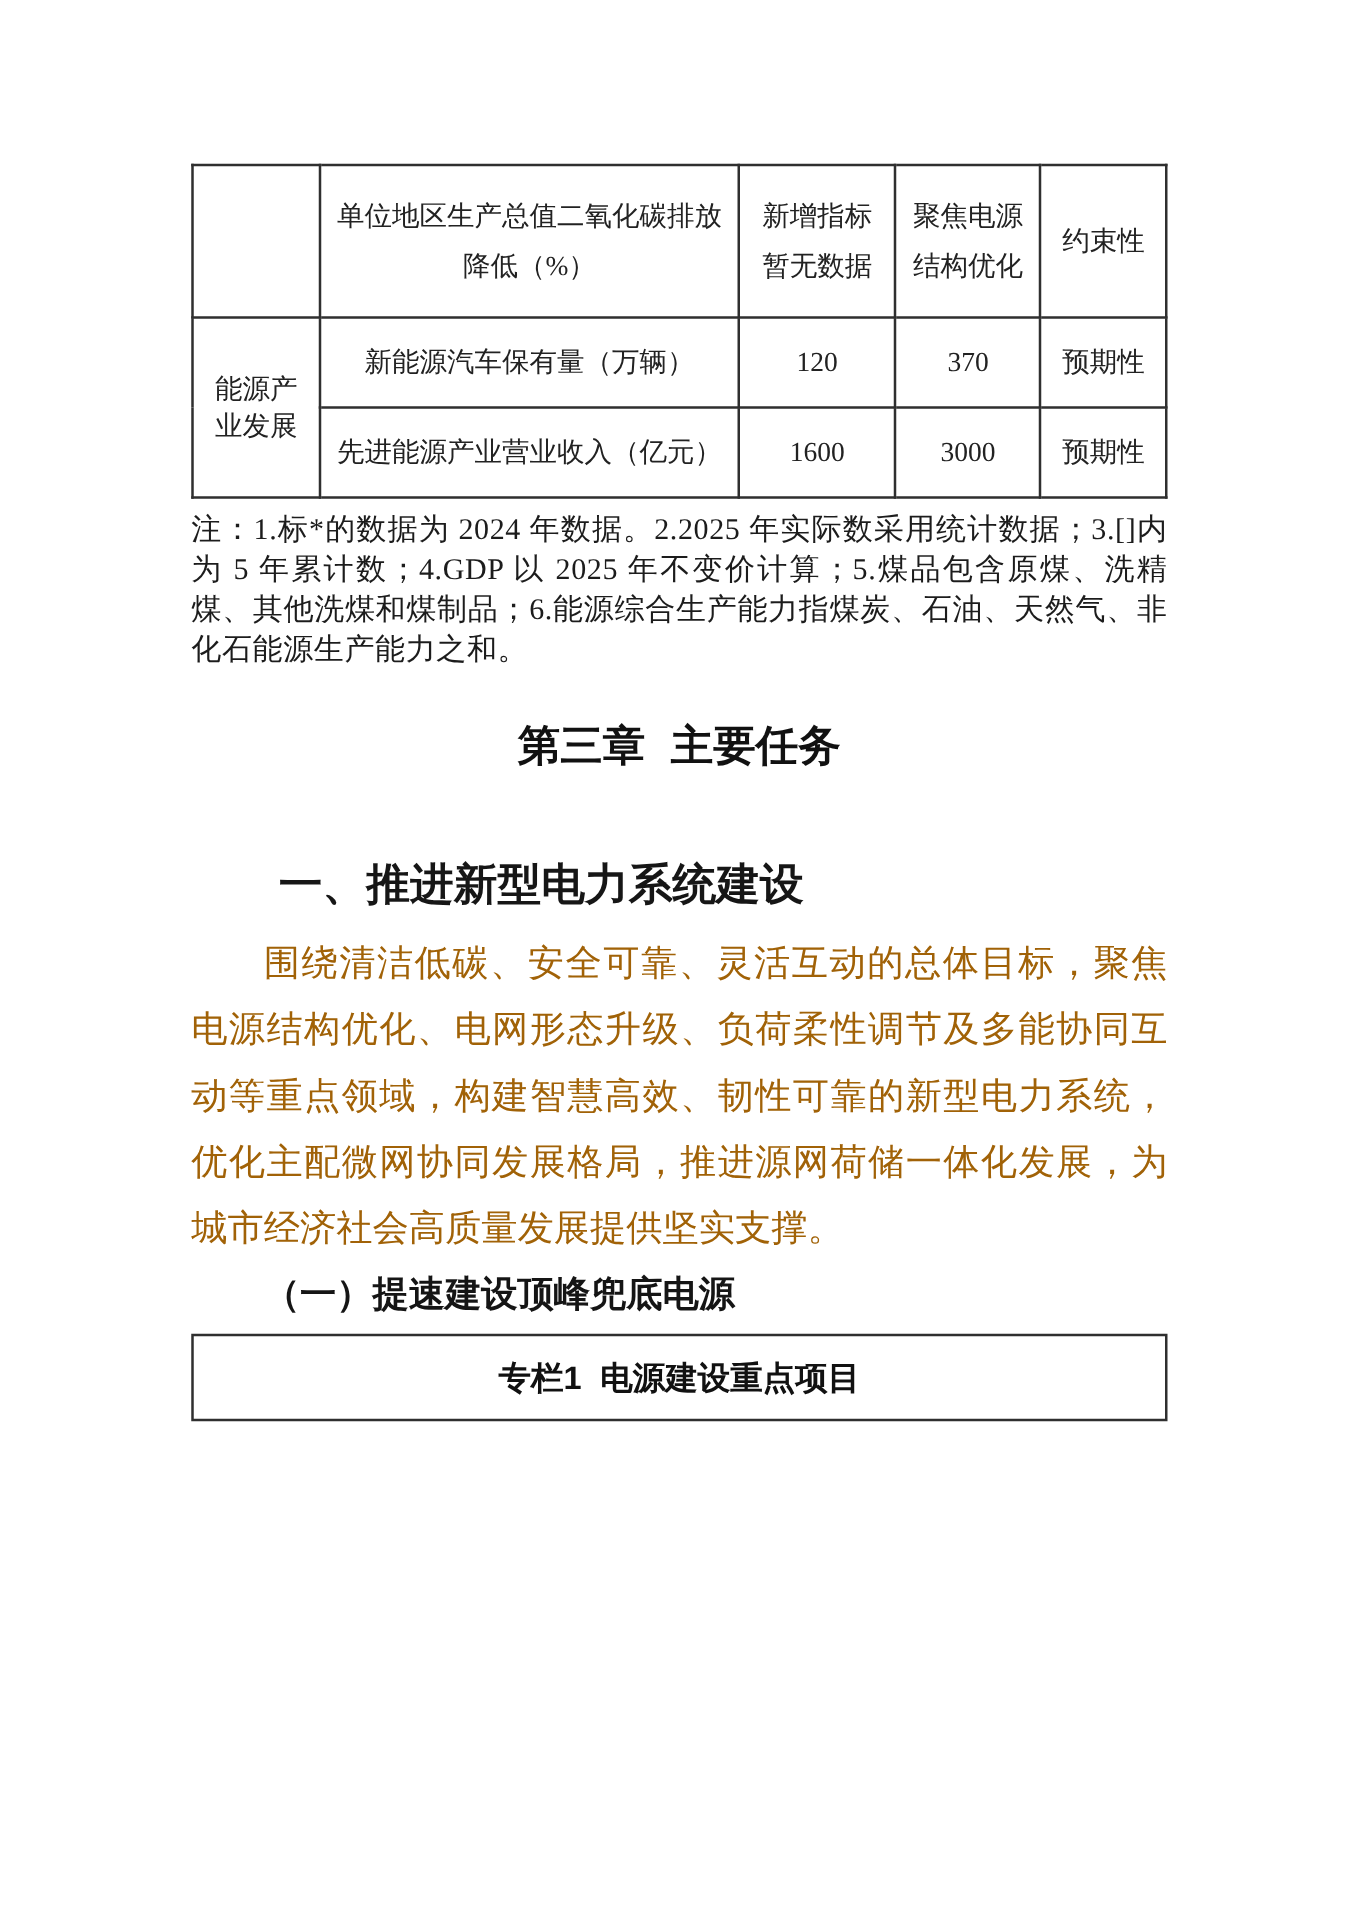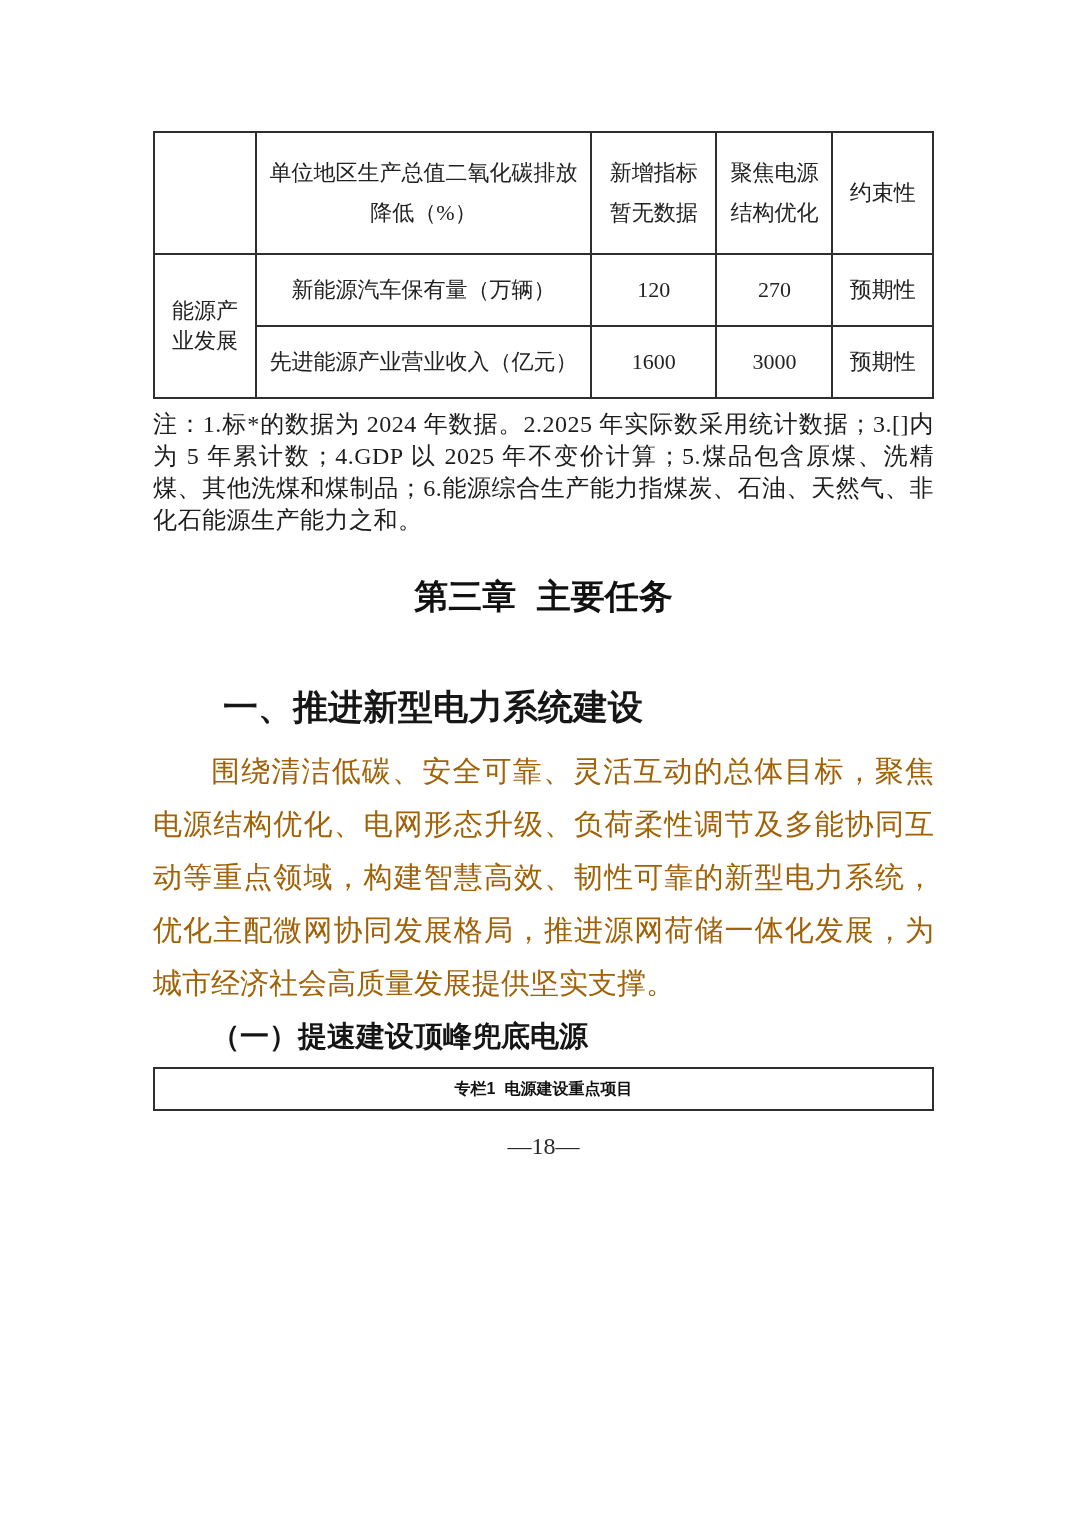--- a/index.html
+++ b/index.html
@@ -82,24 +82,24 @@
     font-weight: bold;
     text-indent: 2em;
     color: #151515;
   }
 
   
   .column-box {
     margin-top: 4px;
     border: 2px solid #2f2f2f;
     text-align: center;
-    font-size: 16px;
+    font-size: 26px;
     font-weight: bold;
     line-height: 40px;
-    padding: 0 0;
+    padding: 13px 0;
     word-spacing: 0.3em;
     color: #111;
     font-family: "Liberation Sans", "DejaVu Sans", sans-serif;
   }
 
   
   .footer {
     margin-top: 22px;
     text-align: center;
     font-size: 24px;
@@ -117,21 +117,21 @@
         <td class="c-group"></td>
         <td class="c-ind">单位地区生产总值二氧化碳排放降低（%）</td>
         <td class="c-new">新增指标暂无数据</td>
         <td class="c-target">聚焦电源结构优化</td>
         <td class="c-type">约束性</td>
       </tr>
       <tr class="r-data">
         <td class="c-group" rowspan="2">能源产业发展</td>
         <td class="c-ind">新能源汽车保有量（万辆）</td>
         <td class="c-new">120</td>
-        <td class="c-target">270</td>
+        <td class="c-target">370</td>
         <td class="c-type">预期性</td>
       </tr>
       <tr class="r-data">
         <td class="c-ind">先进能源产业营业收入（亿元）</td>
         <td class="c-new">1600</td>
         <td class="c-target">3000</td>
         <td class="c-type">预期性</td>
       </tr>
     </tbody>
   </table>
@@ -142,15 +142,14 @@
 
   <h2 class="section">一、推进新型电力系统建设</h2>
 
   <p class="body-par first">围绕清洁低碳、安全可靠、灵活互动的总体目标，聚焦电源结构优化、电网形态升级、负荷柔性调节及多能协同互动等重点领域，构建智慧高效、韧性可靠的新型电力系统，优化主配微网协同发展格局，推进源网荷储一体化发展，为城市经济社会高质量发展提供坚实支撑。</p>
 
   <p class="sub-heading">（一）提速建设顶峰兜底电源</p>
 
 
   <div class="column-box">专栏1 电源建设重点项目</div>
 
-  <div class="footer">—18—</div>
 
 </div>
 
 </body></html>

